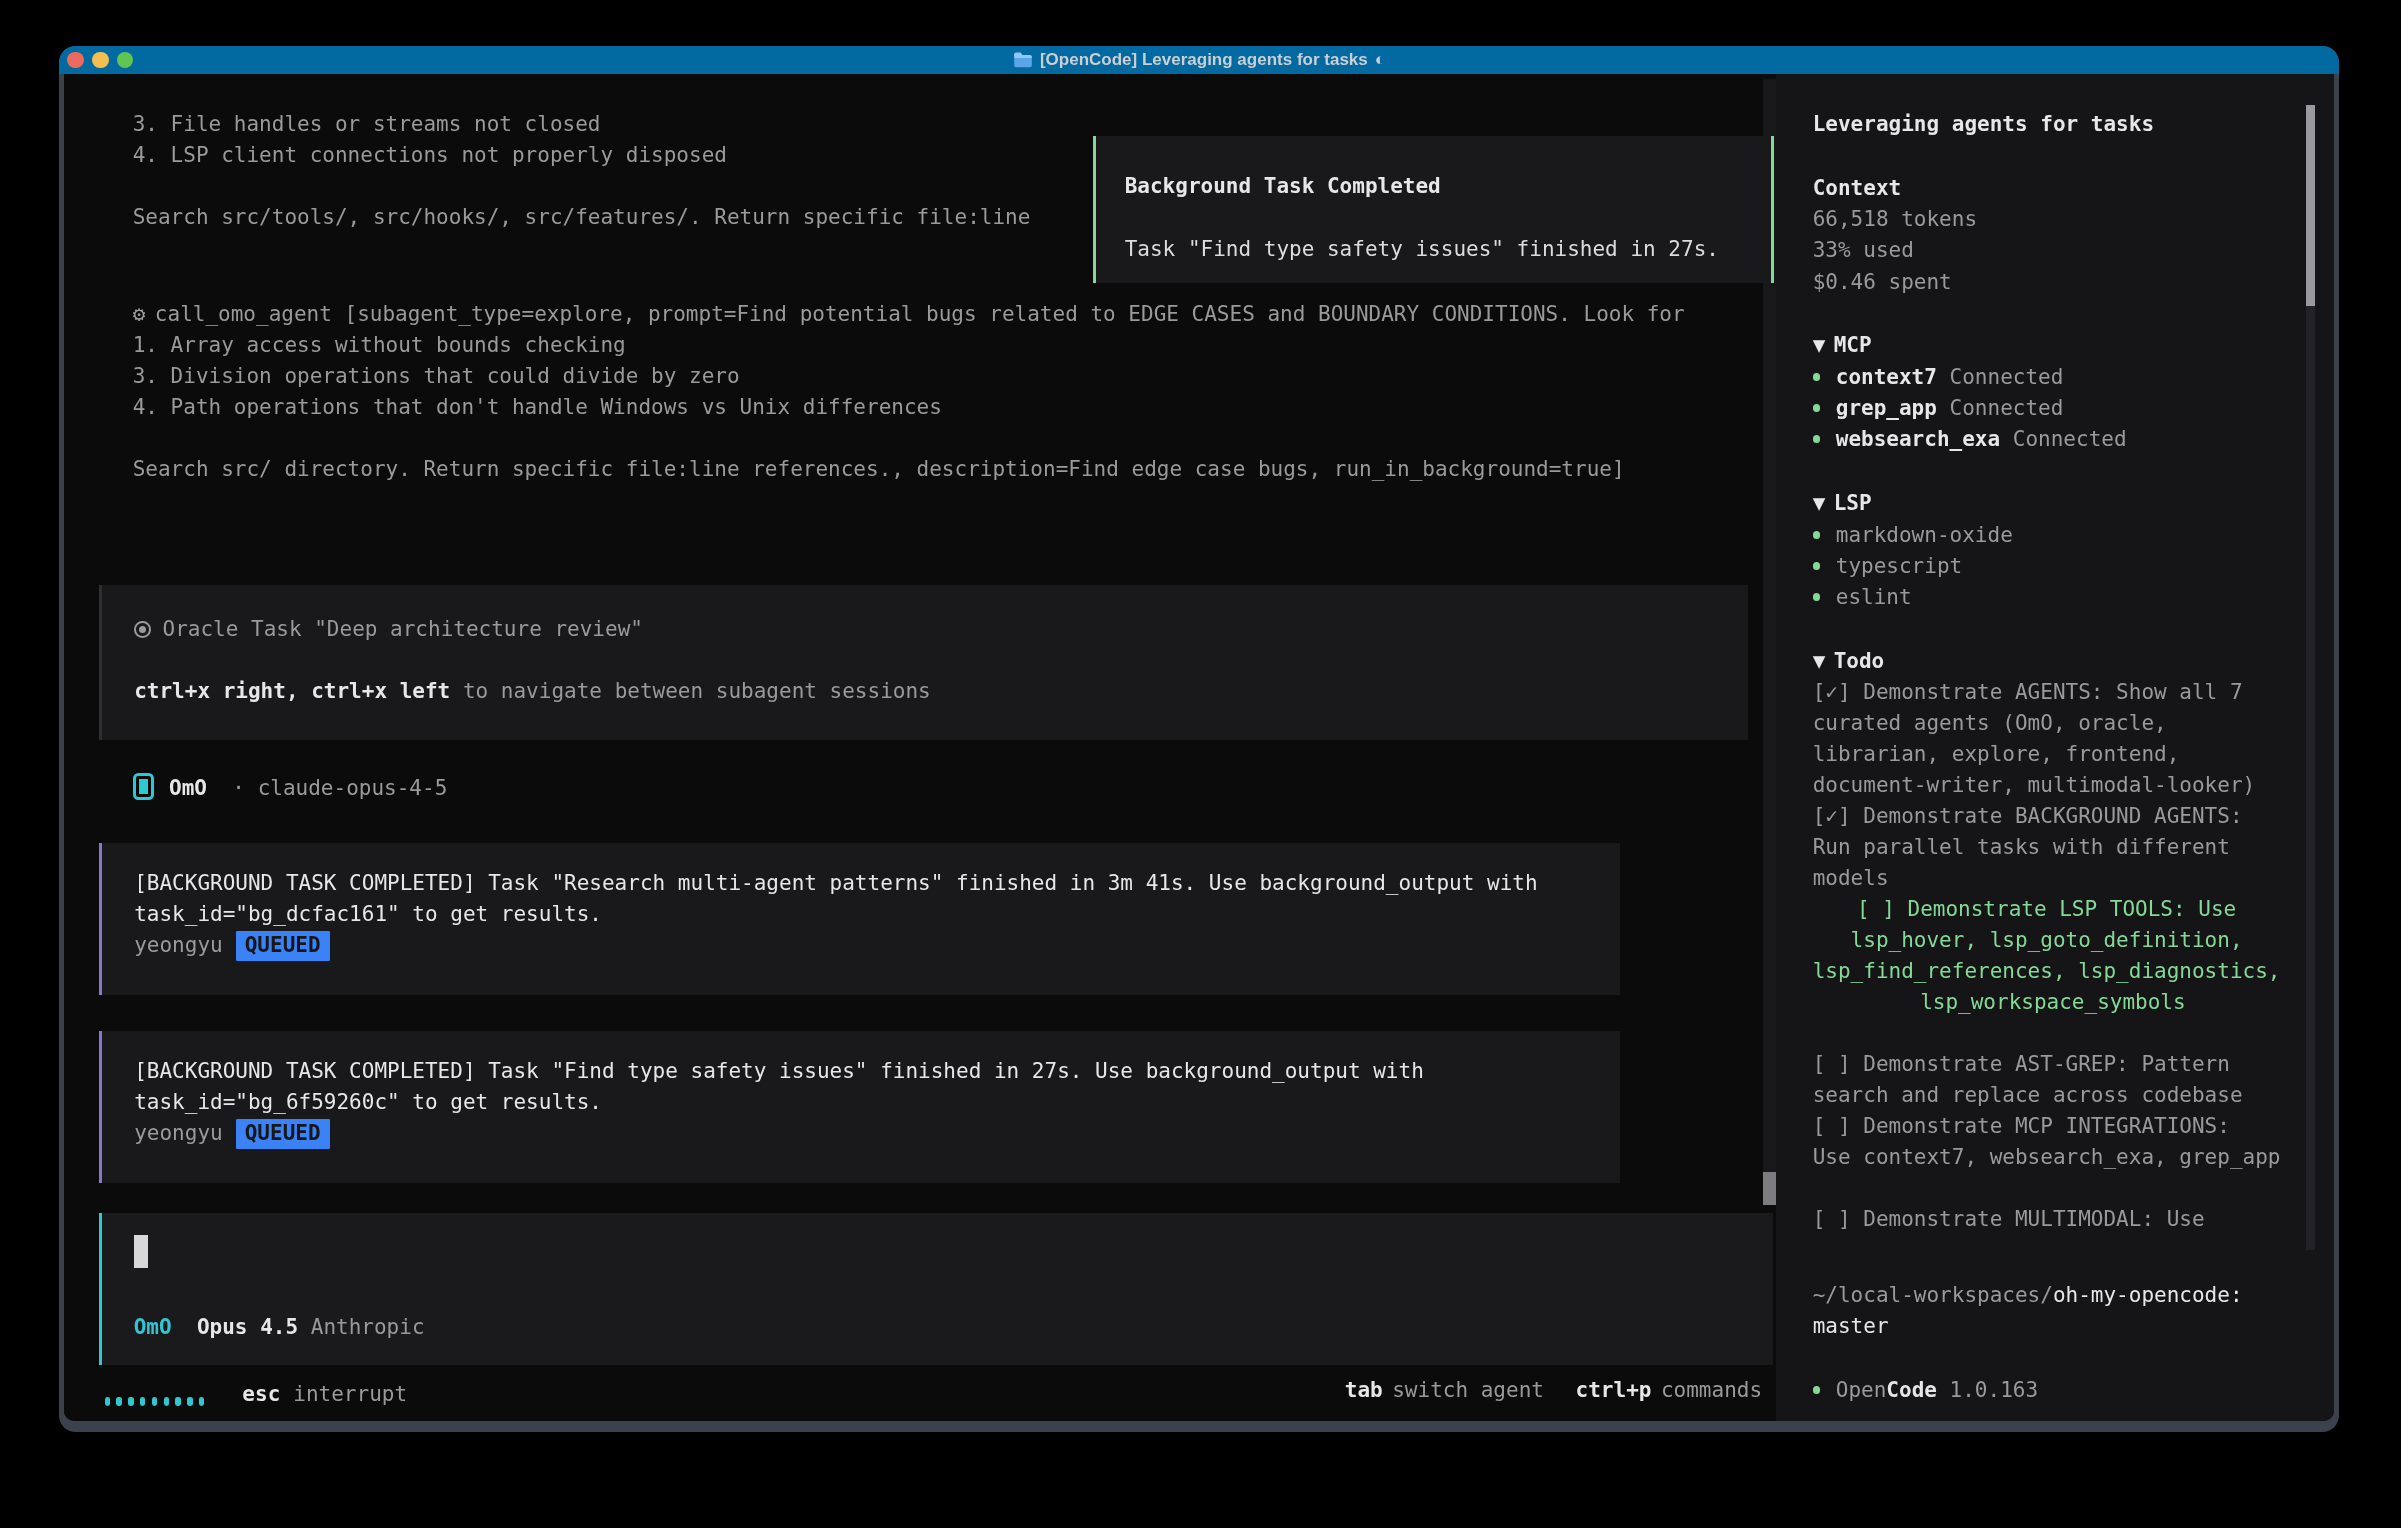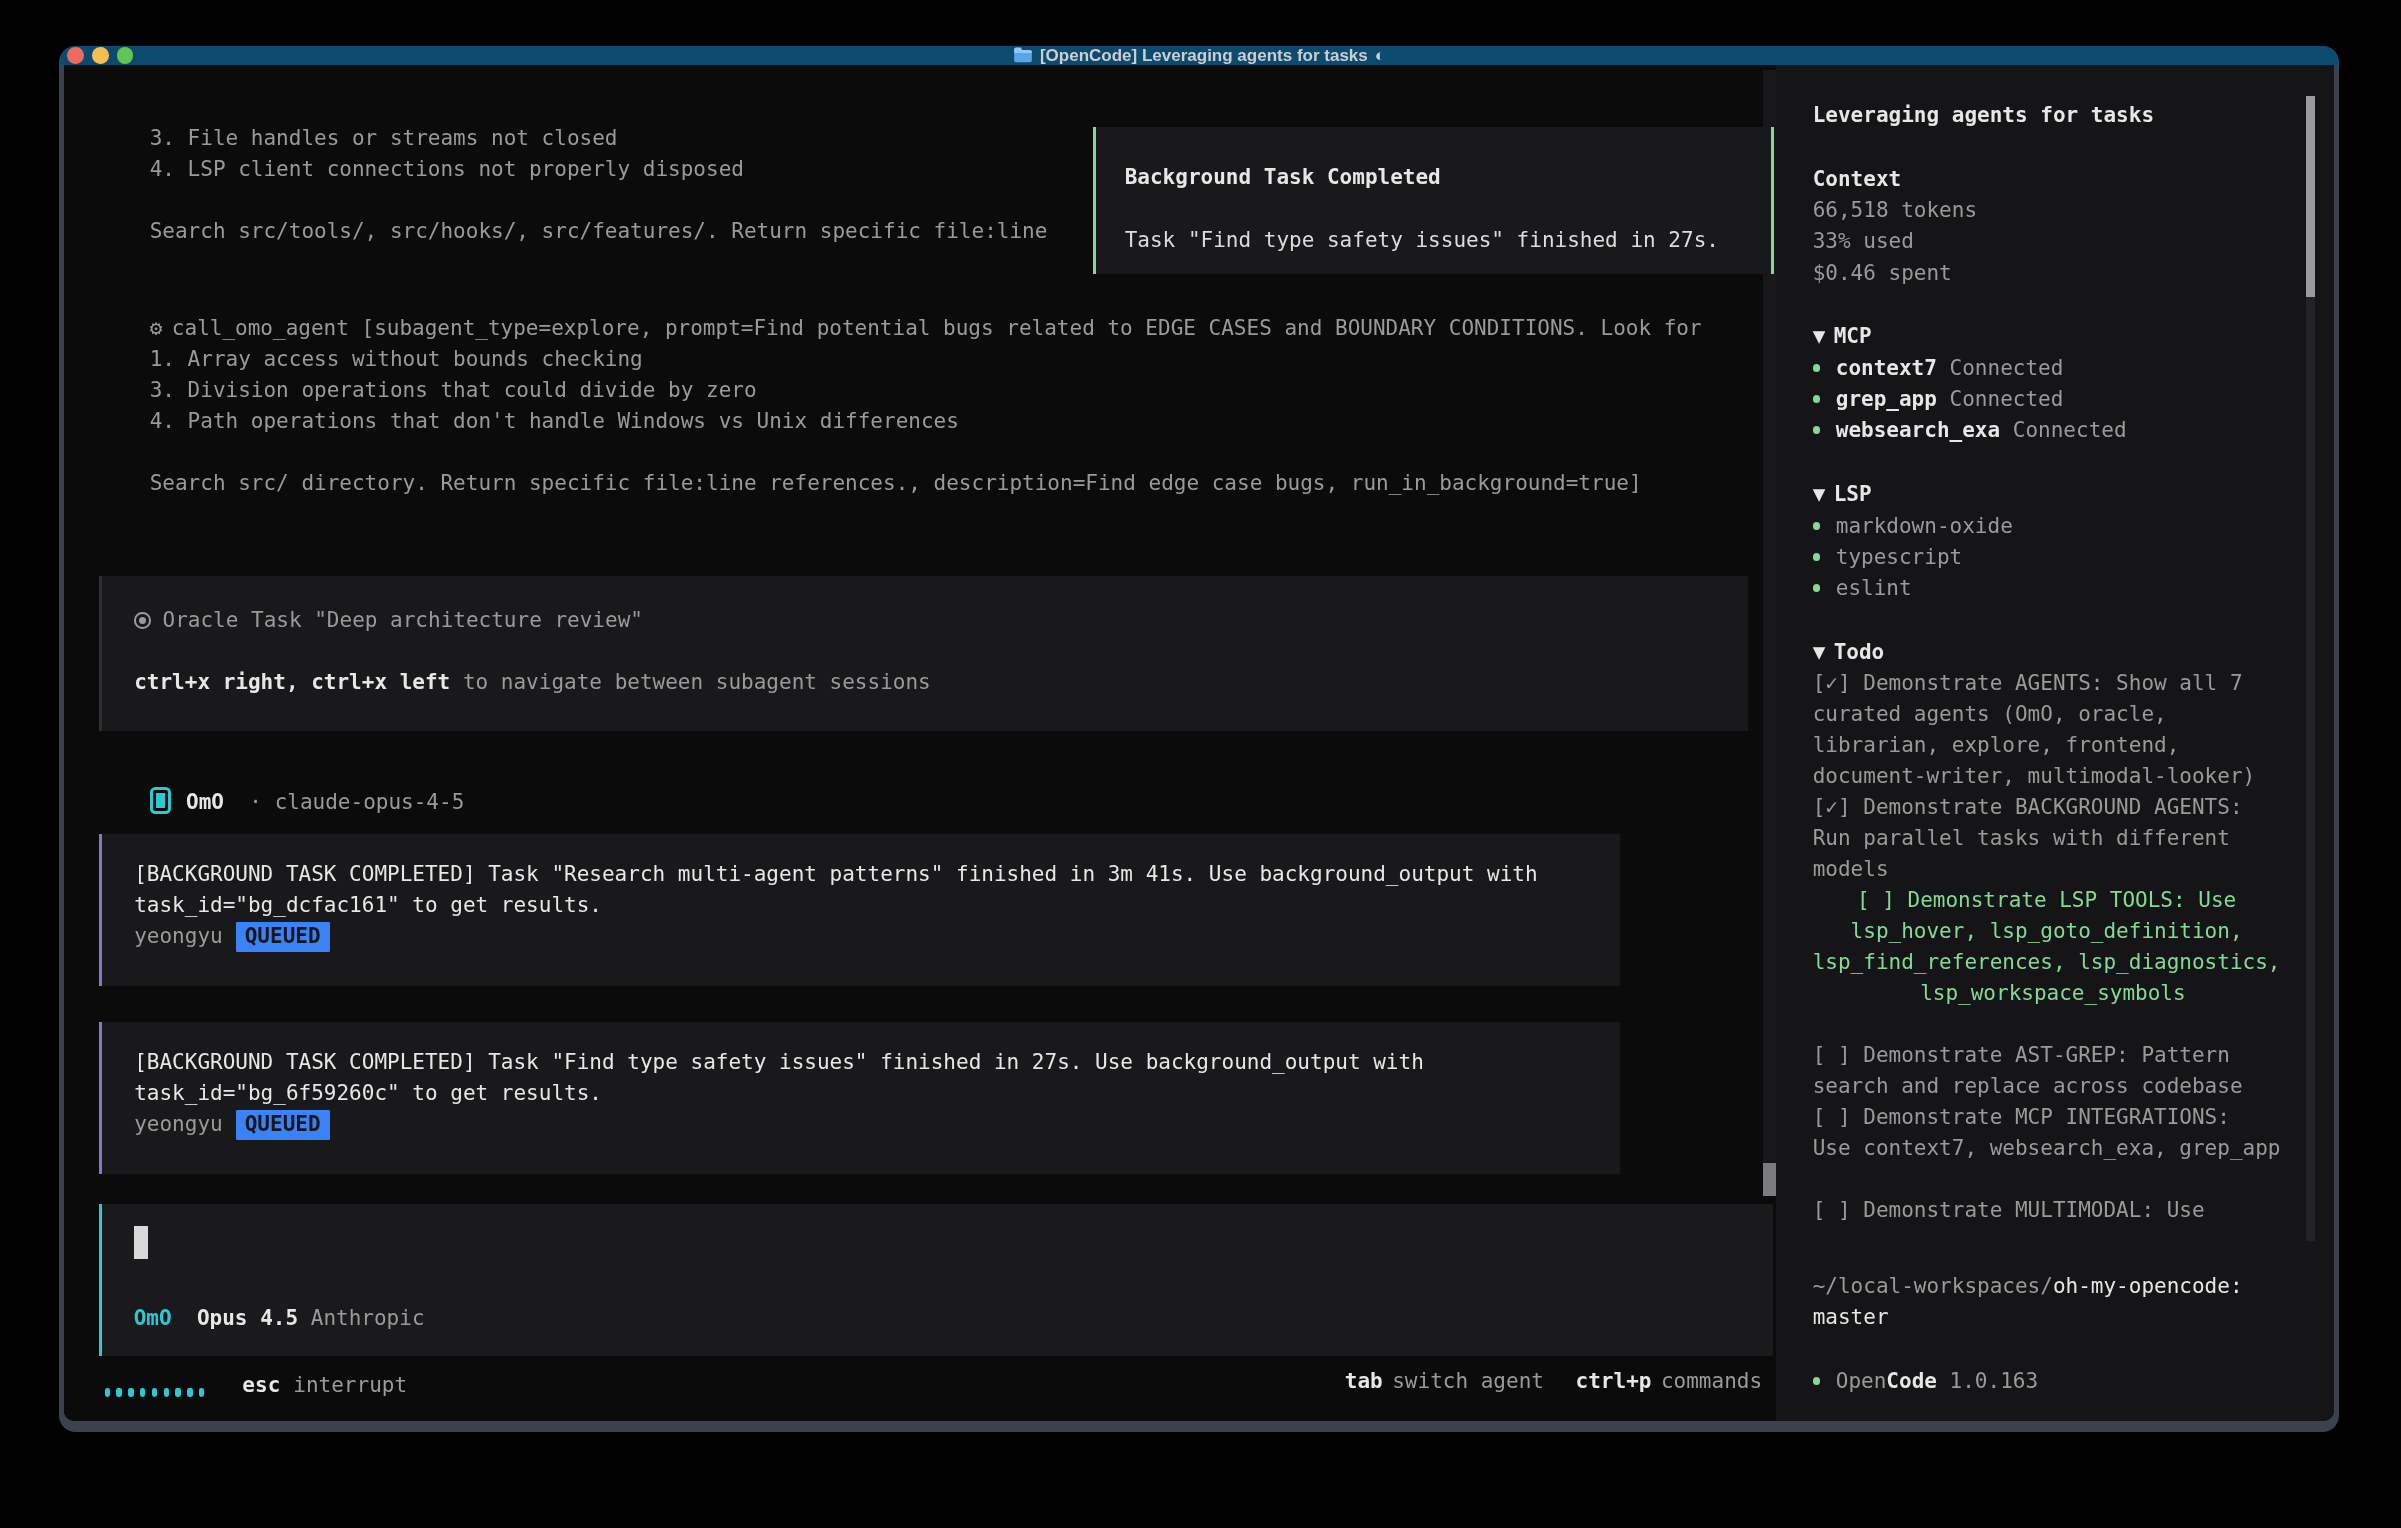--- a/index.html
+++ b/index.html
@@ -1,32 +1,32 @@
 <!DOCTYPE html>
 <html style="font-size:9.5px"><head>
 <meta charset="utf-8">
 <style>
   html,body{margin:0;padding:0;background:#000;}
   .stage{position:relative;width:2401px;height:1528px;background:#000;overflow:hidden;
          font-family:"DejaVu Sans Mono", monospace;}
   .window{position:absolute;left:59px;top:46px;width:2280px;height:1386px;
           background:#3b424d;border-radius:16.5px;overflow:hidden;display:flex;flex-direction:column;}
-  .titlebar{height:19px;background:#0c4a6e;flex:none;display:flex;align-items:center;position:relative;}
+  .titlebar{height:28px;background:#0369a1;flex:none;display:flex;align-items:center;position:relative;}
   .traffic{display:flex;gap:8.3px;margin-left:8.3px;}
   .tl{width:16.5px;height:16.5px;border-radius:50%;}
   .tl.red{background:#ec6a5e;} .tl.yellow{background:#f4bf50;} .tl.green{background:#61c554;}
   .titletext{position:absolute;left:0;right:0;top:0;bottom:0;display:flex;align-items:center;justify-content:center;
              gap:7px;font-family:"Liberation Sans", sans-serif;font-weight:bold;font-size:17px;color:#ccced2;}
   .winbody{flex:1;margin:0 4.7px 10.6px 4.7px;display:flex;background:#0b0b0c;border-radius:0 0 10.6px 10.6px;overflow:hidden;}
   .main{position:relative;width:1712px;flex:none;background:#0b0b0c;font-size:21px;color:#9a9a9a;}
   .sidebar{position:relative;flex:1;background:#151517;font-size:21px;color:#9a9a9a;}
   .line{height:31px;line-height:31px;white-space:pre;}
   .dim{color:#9a9a9a;} .bright{color:#e7e7e7;} .green{color:#84d996;} .cyan{color:#2fc7d2;}
   .bold{font-weight:bold;}
-  .txtcol{position:absolute;left:86px;margin-top:23px;}
+  .txtcol{position:absolute;left:69px;}
   
   .toast{position:absolute;left:1029px;top:62px;width:681px;height:147px;background:#19191b;
          border-left:3px solid #84d996;border-right:3px solid #84d996;box-sizing:border-box;
          padding:35px 0 0 29px;z-index:5;}
   .toast .line{height:32px;}
   .toast-gap{height:31px;}
   
   .panel{position:absolute;left:35px;background:#19191b;box-sizing:border-box;}
   .oracle{top:511px;width:1649px;height:155px;border-left:3px solid #2f2f33;padding:29px 0 0 32.5px;}
   .taskbox{width:1521px;height:152px;border-left:3px solid #8b74cf;padding:25px 0 0 32.5px;}

